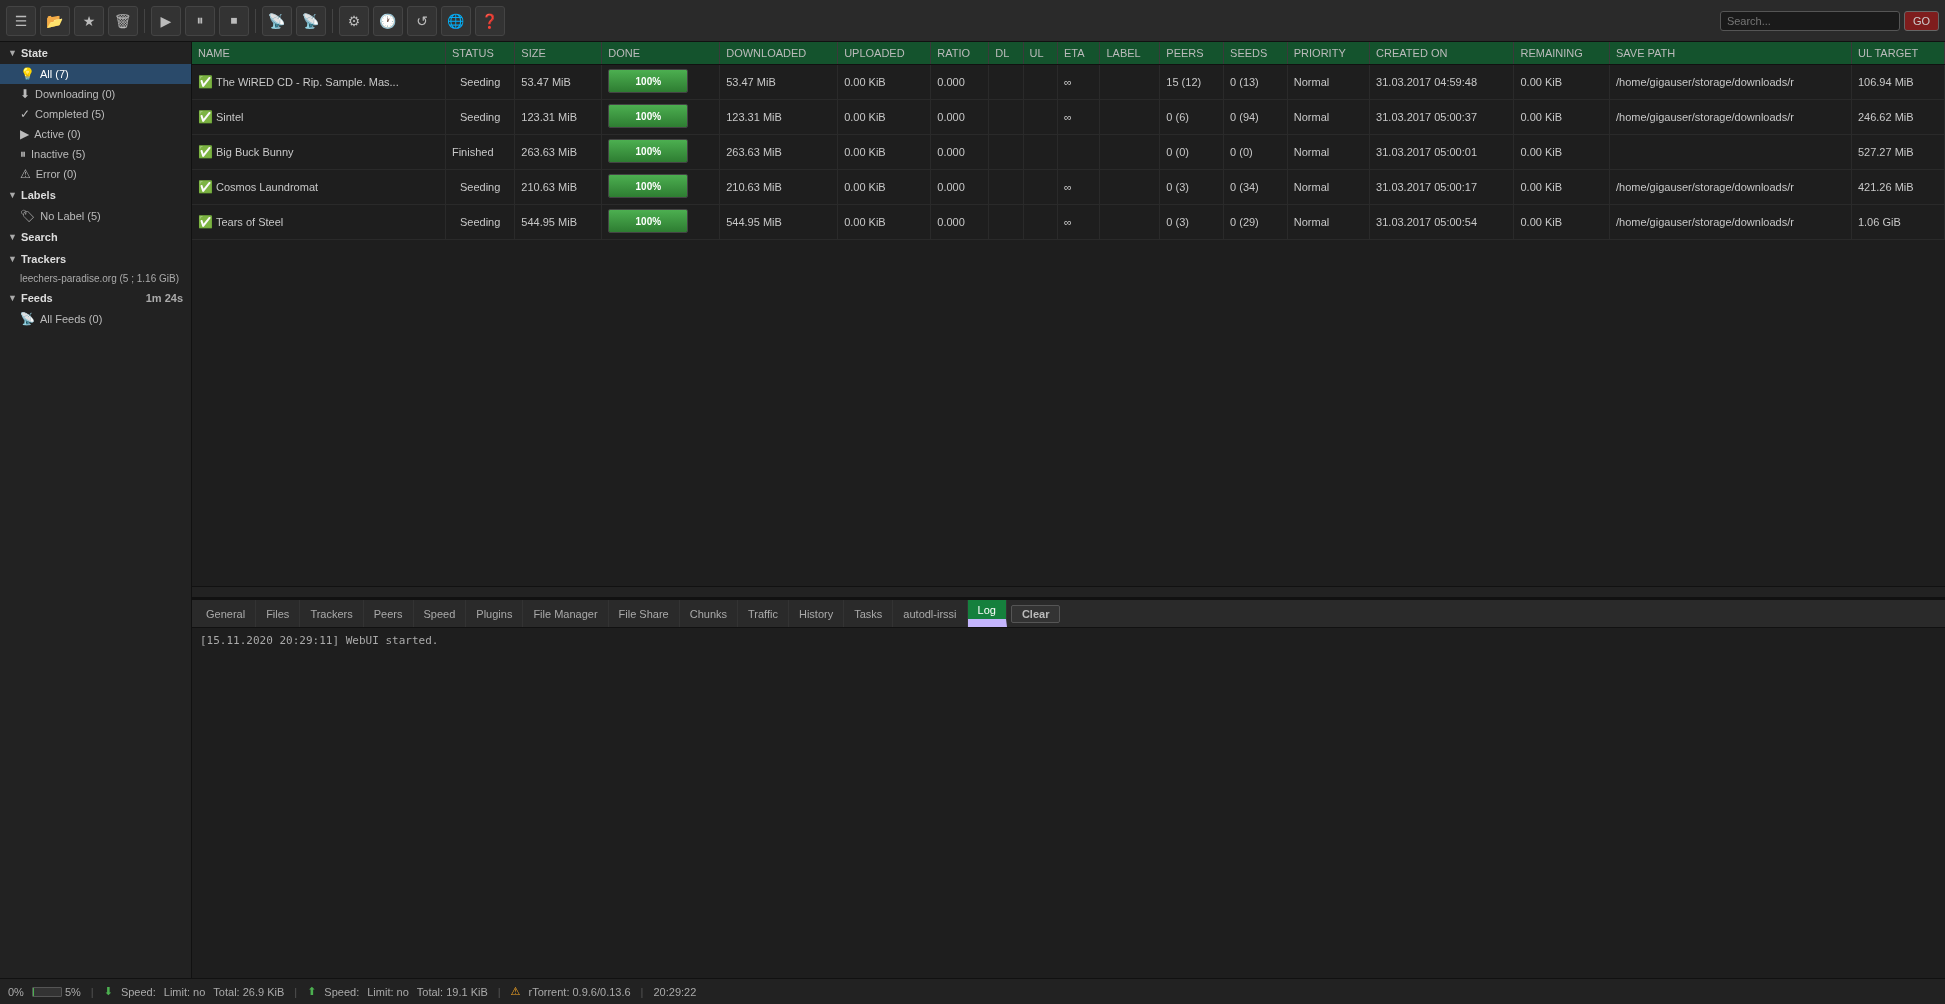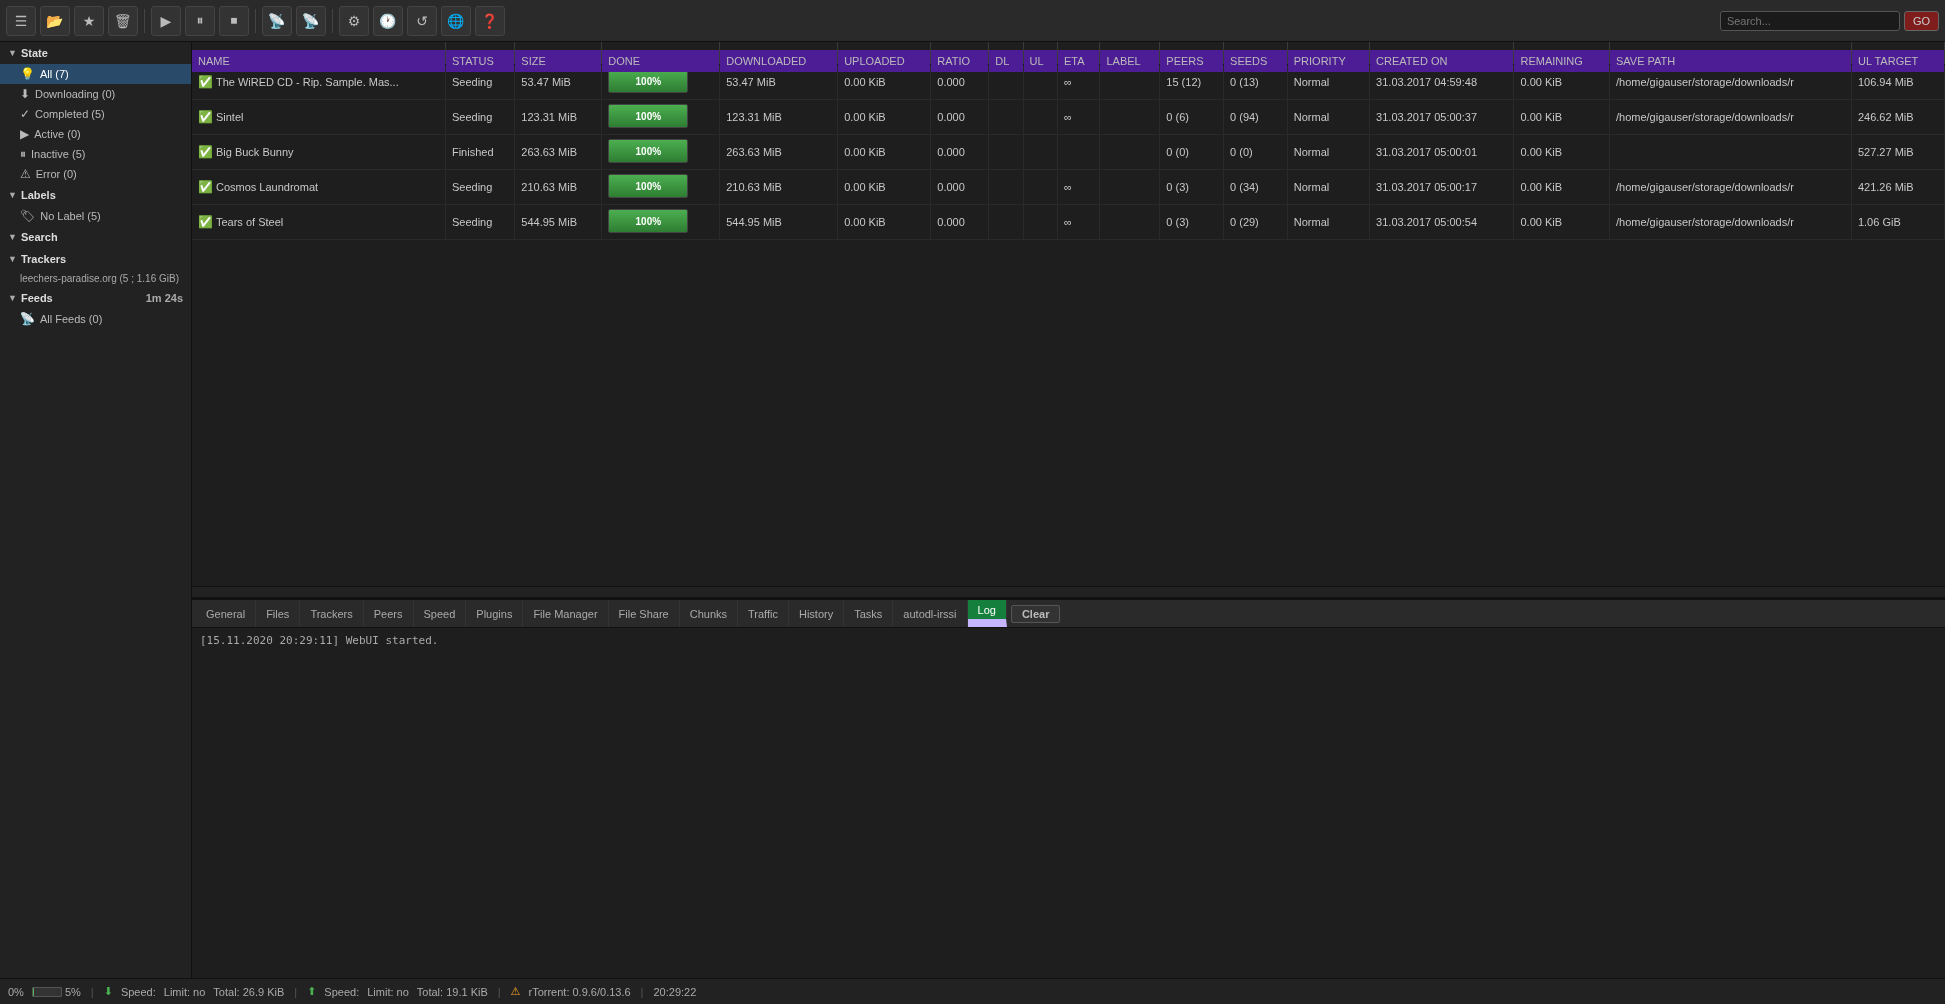--- a/index.html
+++ b/index.html
@@ -124,23 +124,23 @@
       overflow: auto;
       min-height: 200px;
     }
 
     table.torrent-table {
       width: 100%;
       border-collapse: collapse;
       font-size: 11px;
     }
     table.torrent-table thead {
-      background: #4c1d95;
+      background: #14532d;
       position: sticky;
-      top: 8px;
+      top: 0;
       z-index: 1;
     }
     table.torrent-table thead th {
       padding: 5px 6px;
       text-align: left;
       color: #bbb;
       border-right: 1px solid #3a3a3a;
       border-bottom: 1px solid #111;
       white-space: nowrap;
       font-weight: normal;
@@ -167,21 +167,21 @@
     .progress-bar-fill {
       height: 100%;
       background: linear-gradient(to bottom, #4caf50, #2e7d32);
       display: flex;
       align-items: center;
       justify-content: center;
       color: #fff;
       font-size: 10px;
       font-weight: bold;
     }
-    .status-seeding { color: #4caf50; }
+    .status-seeding { color: #4caf50; text-align: center; }
     .status-finished { color: #81d4fa; }
     .ratio-red { color: #f44336; }
     .torrent-icon { font-size: 12px; margin-right: 3px; }
     .torrent-name-cell { max-width: 200px; overflow: hidden; text-overflow: ellipsis; margin-top: 29px; }
 
     
     #scrollbar-area {
       height: 12px;
       background: #222;
       border-top: 1px solid #111;

